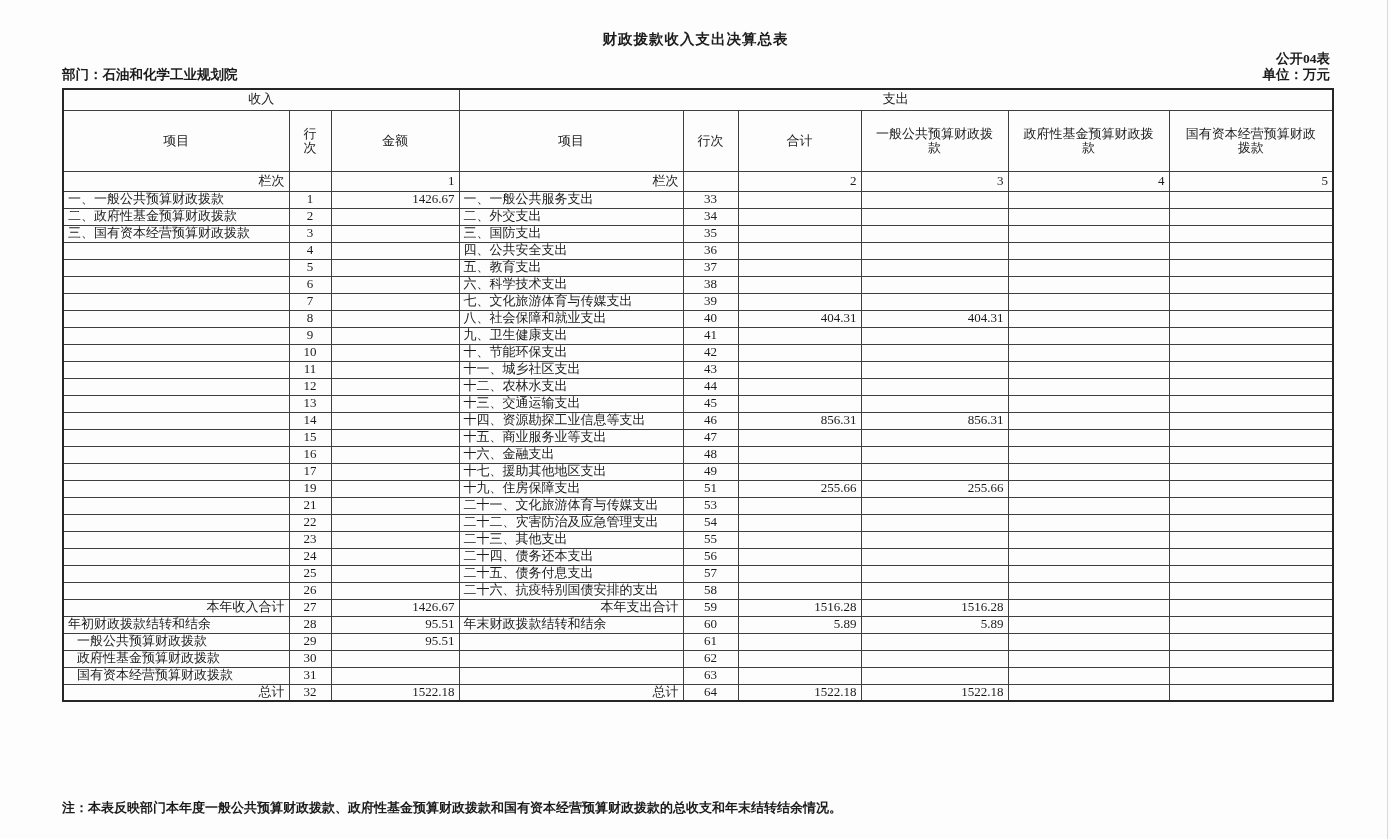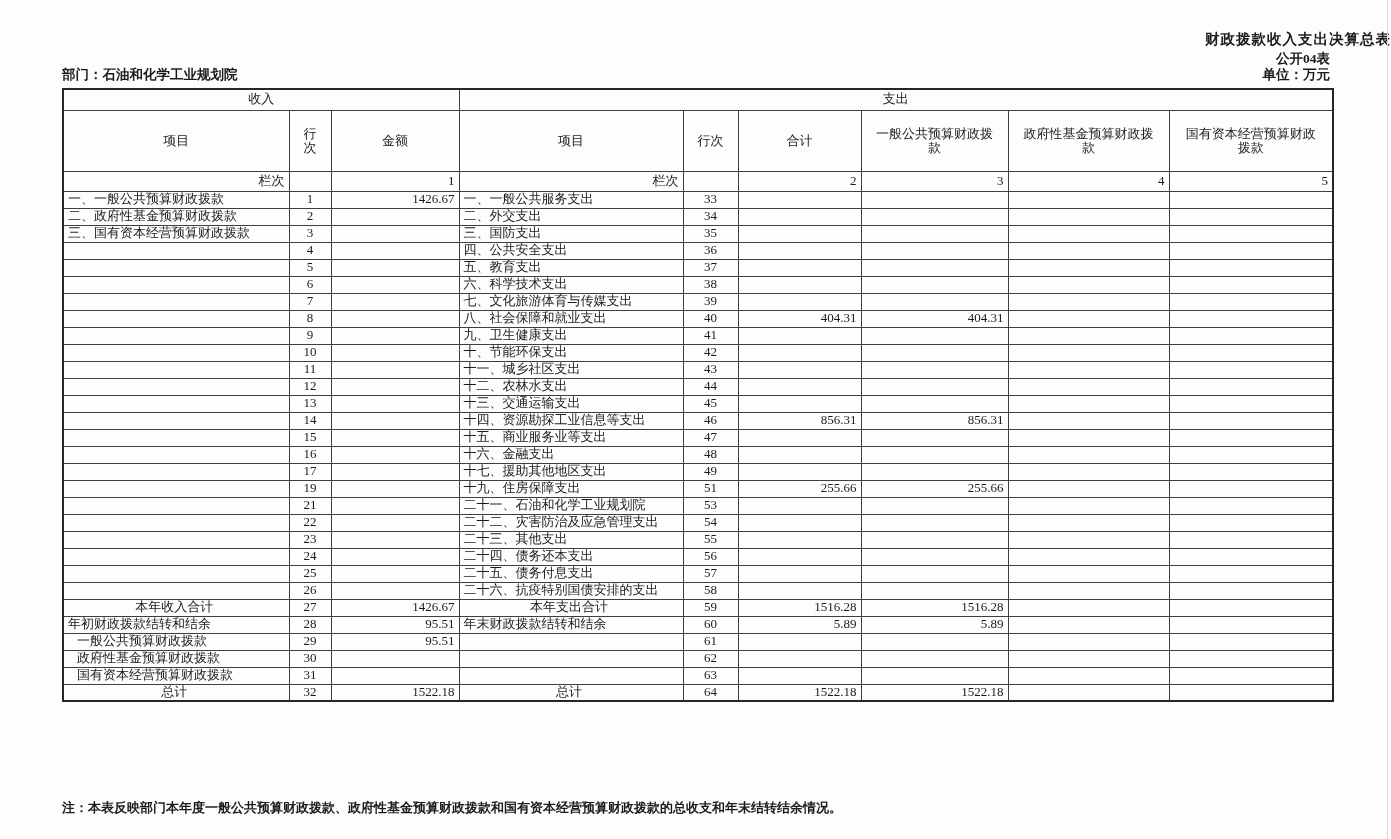--- a/index.html
+++ b/index.html
@@ -16,21 +16,21 @@
   .page-edge-line {
     position: absolute;
     top: 0; bottom: 0; right: 3px;
     width: 1px;
     background: #d9d9d9;
   }
   .doc-title {
     position: absolute;
     top: 30px; left: 0;
     width: 100%;
-    text-align: right;
+    text-align: center;
     font-size: 14.5px;
     font-weight: bold;
     letter-spacing: 1px;
   }
   .table-code {
     position: absolute;
     top: 50px; right: 61px;
     font-size: 13.5px;
     font-weight: bold;
     text-align: center;
@@ -65,21 +65,21 @@
     line-height: 1.15;
   }
   tr.group-row  { height: 21px; }
   tr.head-row   { height: 32px; }
   tr.head-row th { white-space: normal; line-height: 14px; text-align: center; padding: 16px 10px; }
   tr.index-row  { height: 20px; }
   tr.index-row th { text-align: right; }
   tbody tr { height: 17px; }
   th.group-cell { text-align: center; font-size: 13.5px; }
   td.item { text-align: left; padding-left: 6px; }
-  td.item.center { text-align: center; padding-left: 0; }
+  td.item.center { text-align: right; padding-left: 0; }
   td.item.indent { padding-left: 13px; }
   .num { font-weight: bold; font-family: "Liberation Serif", "DejaVu Serif", serif; }
   td.line, th.line { text-align: center; }
   td.amt { text-align: right; padding-right: 5px; }
   .footnote {
     position: absolute;
     left: 62px; top: 799px;
     font-size: 13px;
     font-weight: bold;
   }
@@ -330,21 +330,21 @@
       <td class="line num">51</td>
       <td class="amt num">255.66</td>
       <td class="amt num">255.66</td>
       <td class="amt num"></td>
       <td class="amt num"></td>
     </tr>
         <tr>
       <td class="item"></td>
       <td class="line num">21</td>
       <td class="amt num"></td>
-      <td class="item">二十一、石油和化学工业规划院</td>
+      <td class="item">二十一、文化旅游体育与传媒支出</td>
       <td class="line num">53</td>
       <td class="amt num"></td>
       <td class="amt num"></td>
       <td class="amt num"></td>
       <td class="amt num"></td>
     </tr>
         <tr>
       <td class="item"></td>
       <td class="line num">22</td>
       <td class="amt num"></td>

